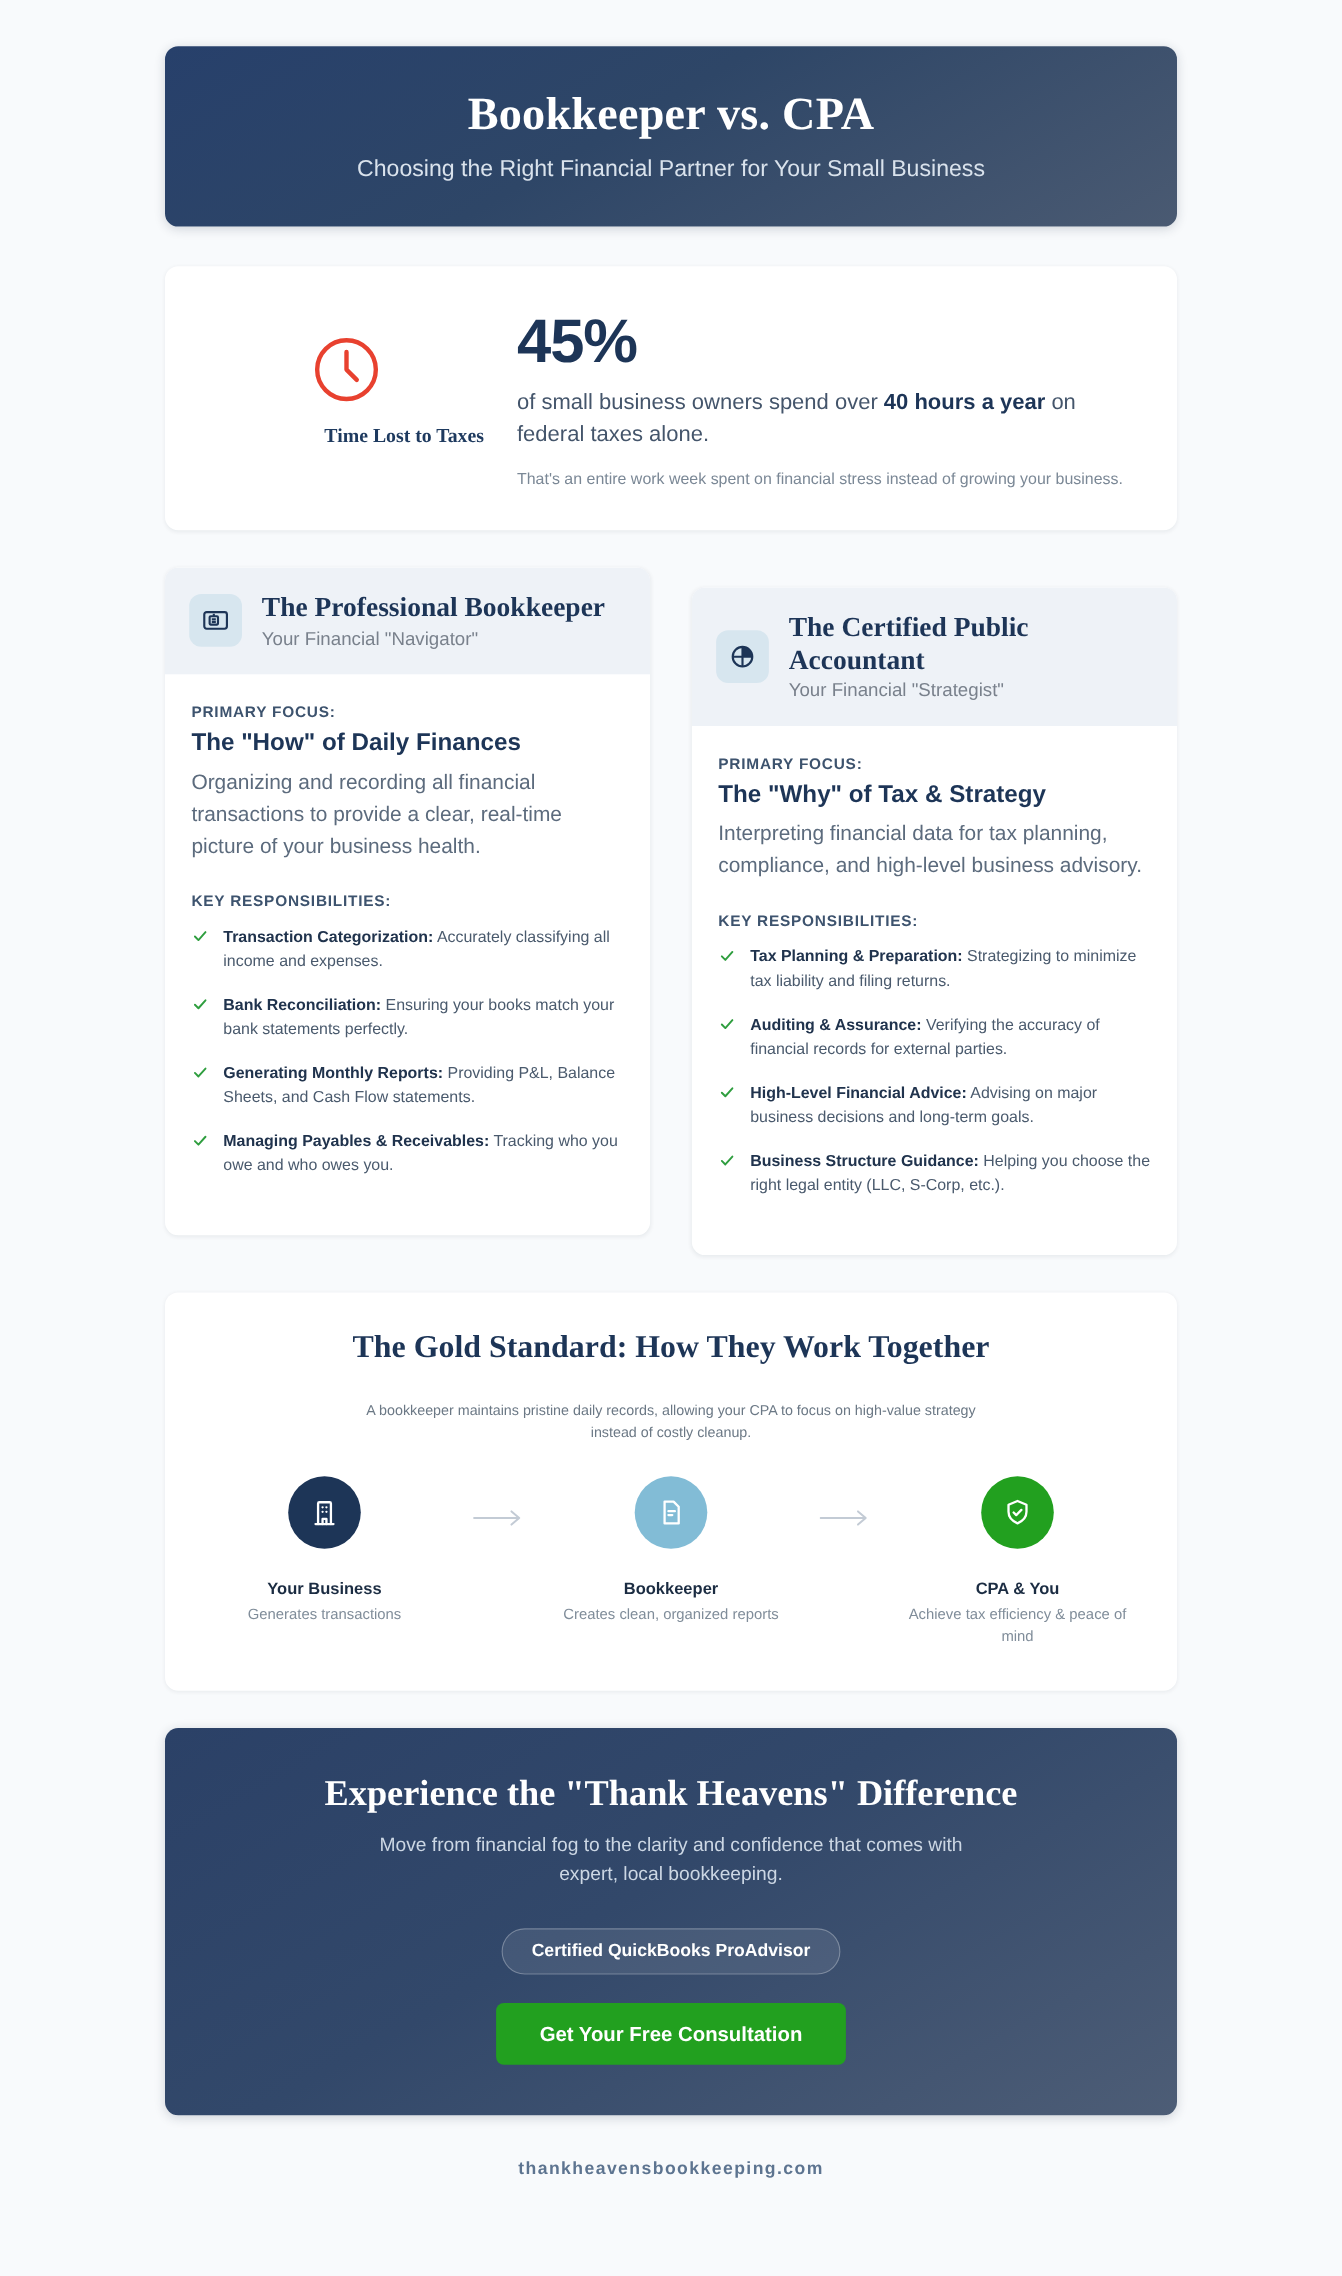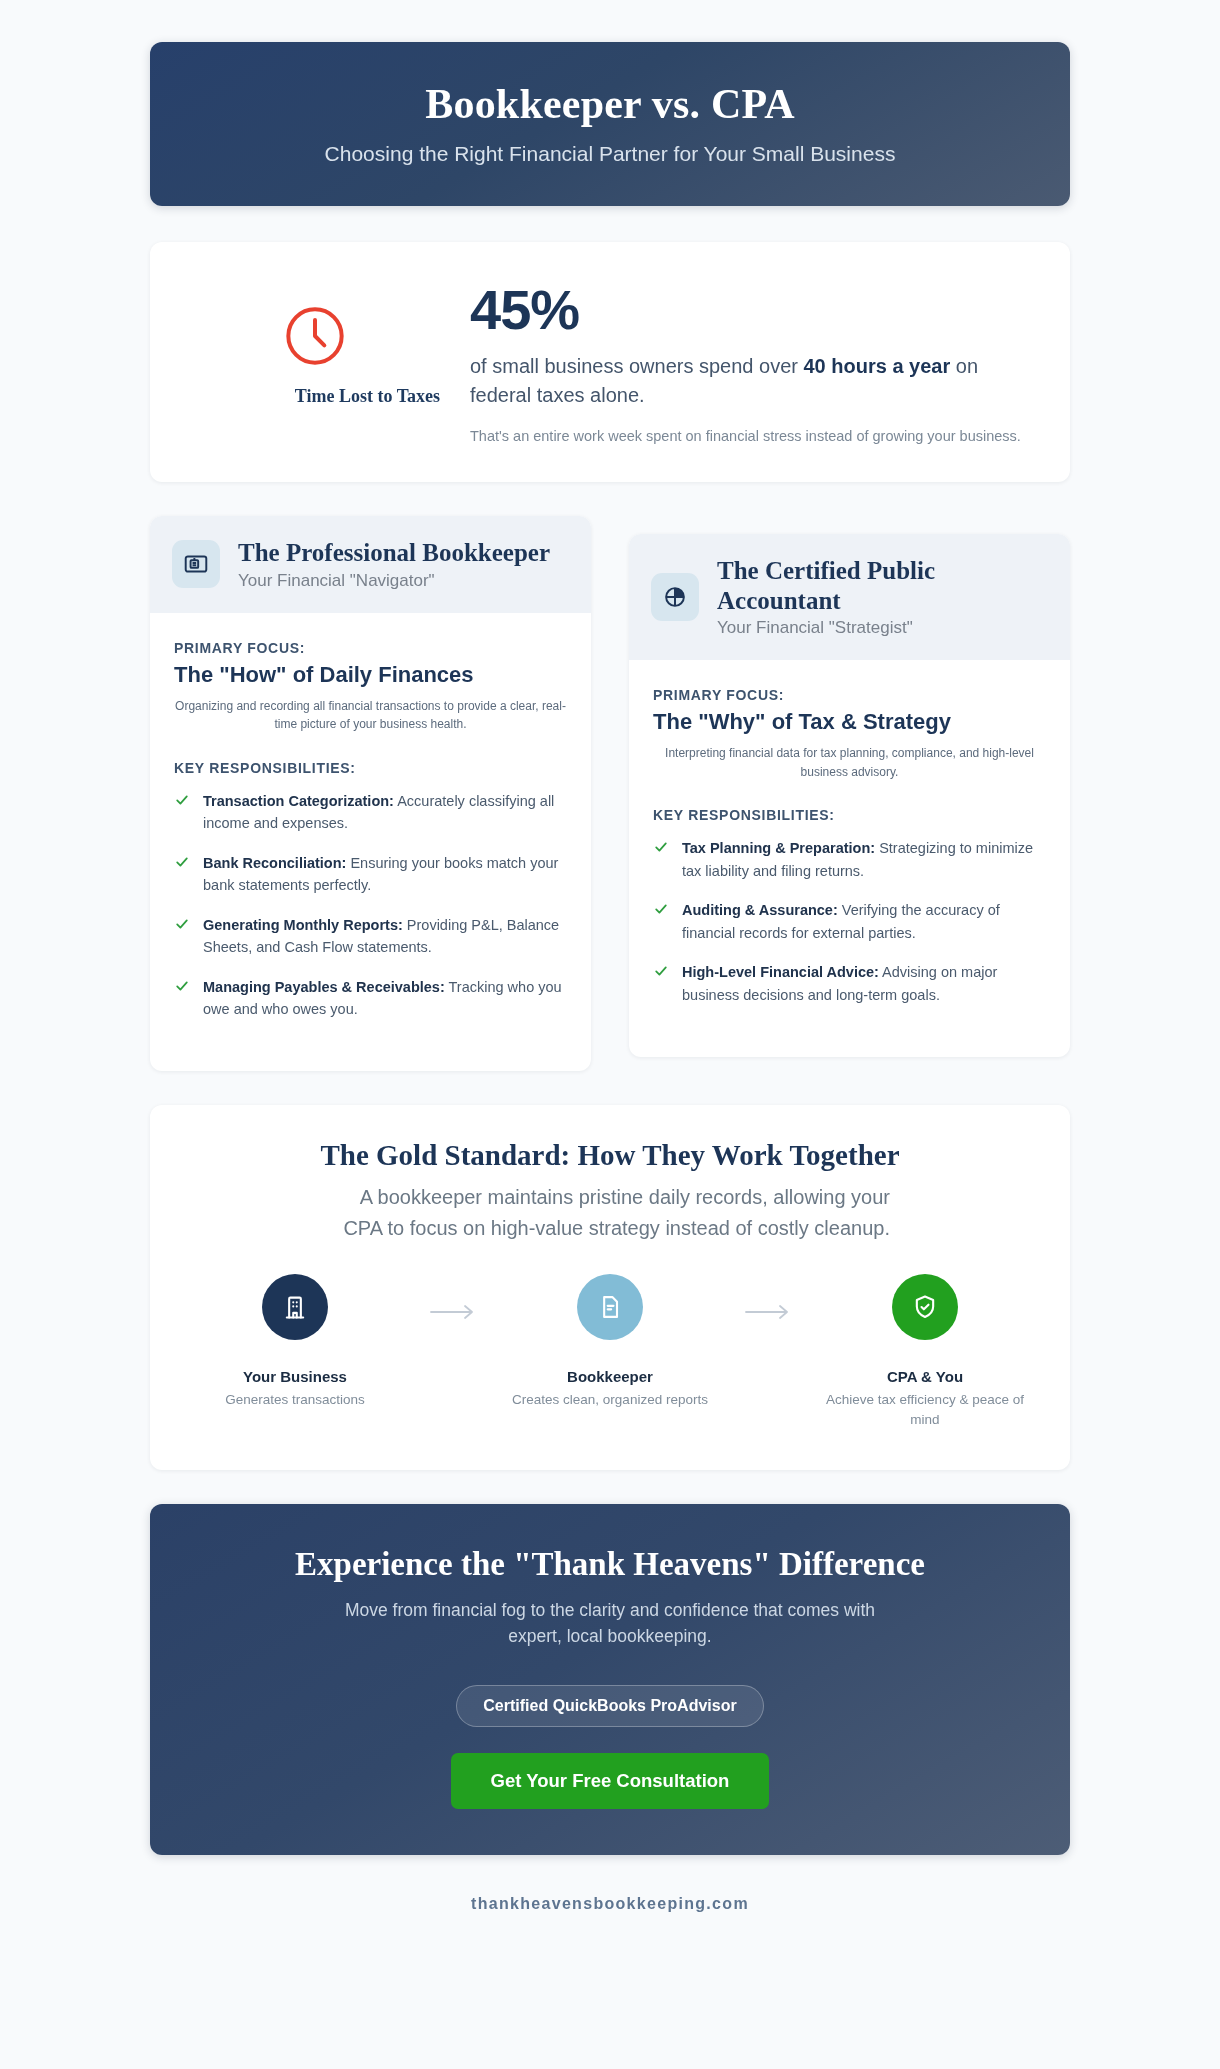--- a/index.html
+++ b/index.html
@@ -141,24 +141,23 @@
     margin-top: 33px;
   }
   .focus {
     margin-top: 5px;
     font-size: 22px;
     font-weight: bold;
     color: #1d3557;
   }
   .focus-desc {
     margin-top: 9px;
-    font-size: 12px;
+    font-size: 19px;
     color: #5c6b7d;
     line-height: 1.55;
-    text-align: center;
   }
   .eyebrow.resp { margin-top: 26px; display:block; }
   .resp-list { margin-top: 14px; }
   .resp-item {
     display: flex;
     gap: 13px;
     margin-bottom: 17px;
     align-items: flex-start;
   }
   .check { flex: none; margin-top: 2px; }
@@ -178,26 +177,25 @@
     box-shadow: 0 1px 4px rgba(15,23,42,0.07);
     text-align: center;
   }
   .flow-title {
     font-family: "Liberation Serif", serif;
     font-weight: bold;
     font-size: 29px;
     color: #1d3557;
   }
   .flow-sub {
-    margin: 10px auto 0 auto;
+    margin: 30px auto 0 auto;
     max-width: 560px;
-    font-size: 20px;
+    font-size: 13px;
     color: #6b7885;
     line-height: 1.55;
-    text-align: right;
   }
   .flow-row {
     margin-top: 30px;
     display: flex;
     align-items: flex-start;
     justify-content: center;
     gap: 0;
   }
   .flow-step { width: 215px; text-align: center; }
   .flow-bubble {
@@ -396,20 +394,26 @@
                     <path d="M4 10.5 L8 14.5 L16 5.5"></path>
                   </svg></span>
             <div class="resp-text"><b>Auditing &amp; Assurance:</b><span> Verifying the accuracy of financial records for external parties.</span></div>
           </div>
           <div class="resp-item">
             <span class="check"><svg width="16" height="16" viewBox="0 0 20 20" fill="none" stroke="#2f9e3f" stroke-width="2.2" stroke-linecap="round" stroke-linejoin="round">
                     <path d="M4 10.5 L8 14.5 L16 5.5"></path>
                   </svg></span>
             <div class="resp-text"><b>High-Level Financial Advice:</b><span> Advising on major business decisions and long-term goals.</span></div>
           </div>
+          <div class="resp-item">
+            <span class="check"><svg width="16" height="16" viewBox="0 0 20 20" fill="none" stroke="#2f9e3f" stroke-width="2.2" stroke-linecap="round" stroke-linejoin="round">
+                    <path d="M4 10.5 L8 14.5 L16 5.5"></path>
+                  </svg></span>
+            <div class="resp-text"><b>Business Structure Guidance:</b><span> Helping you choose the right legal entity (LLC, S-Corp, etc.).</span></div>
+          </div>
         </div>
       </div>
     </div>
   </div>
 
   <div class="flow">
     <div class="flow-title">The Gold Standard: How They Work Together</div>
     <div class="flow-sub">A bookkeeper maintains pristine daily records, allowing your CPA to focus on high-value strategy instead of costly cleanup.</div>
     <div class="flow-row">
 

